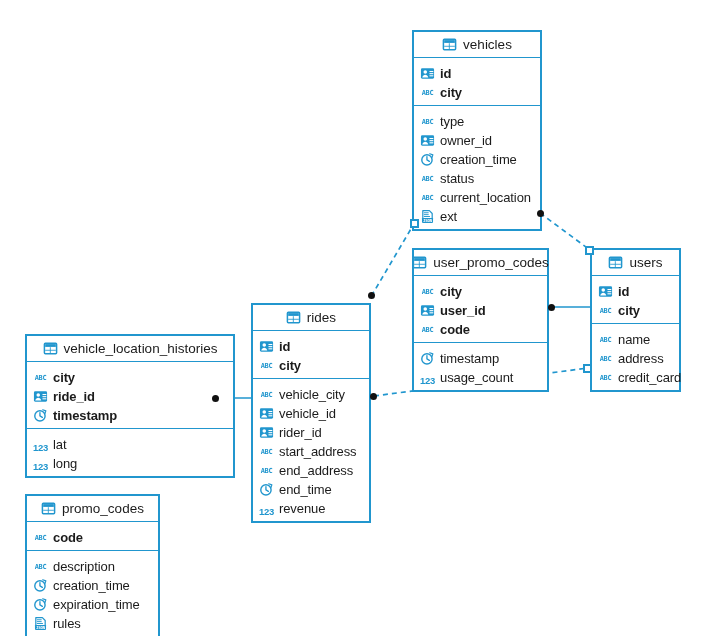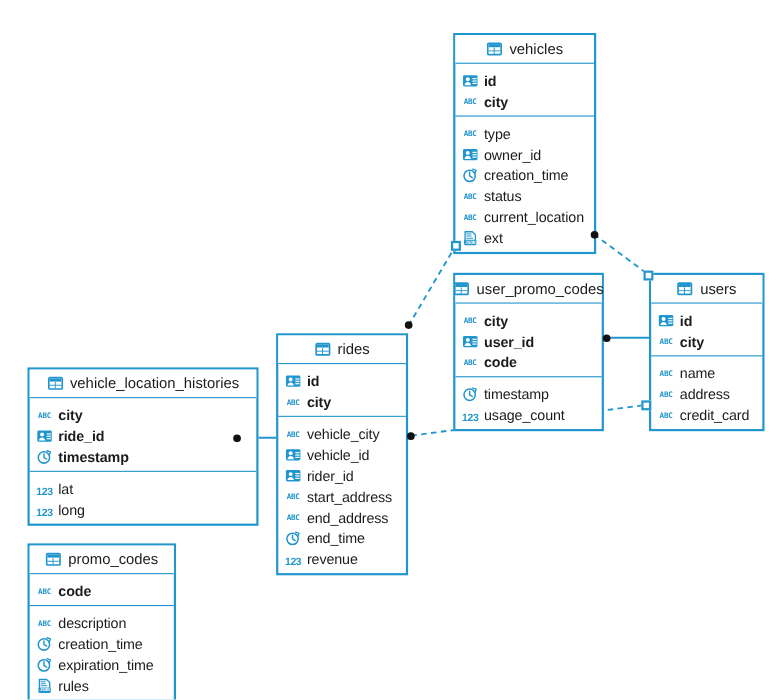--- a/index.html
+++ b/index.html
@@ -248,21 +248,21 @@
               </svg>
             </span>
             <span class="col-name">timestamp</span>
           </div>
           <div class="row">
             <span class="ic"><span class="ic-num">123</span></span>
             <span class="col-name">usage_count</span>
           </div>
         </div>
       </div>
-      <div class="table-node" style="left: 590px; top: 248px; width: 105px;">
+      <div class="table-node" style="left: 590px; top: 248px; width: 91px;">
         <div class="tbl-header">
           <span class="ic">
             <svg viewBox="0 0 16 16">
               <rect x="1.5" y="2.5" width="13" height="11" rx="1" fill="none" stroke="#2196ce" stroke-width="1.6"></rect>
               <rect x="2.3" y="3.3" width="11.4" height="3" fill="#2196ce"></rect>
               <rect x="7.3" y="6.6" width="0.9" height="6.6" fill="#2196ce"></rect>
               <rect x="2.3" y="9.4" width="11.4" height="0.9" fill="#2196ce"></rect>
             </svg>
           </span>
           <span class="tbl-title">users</span>

